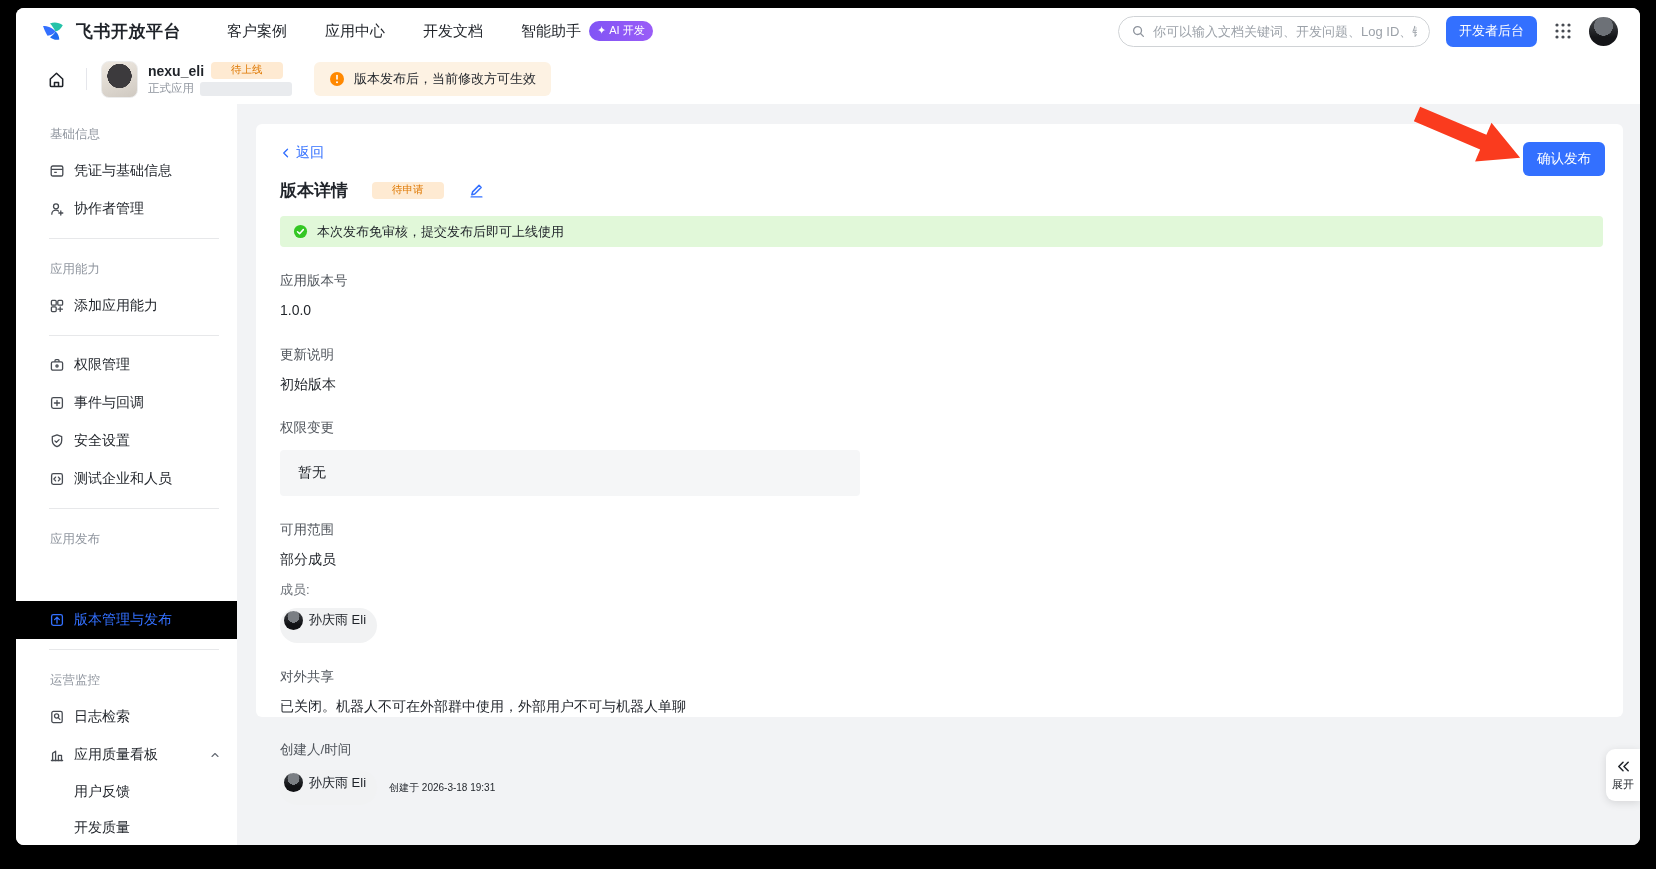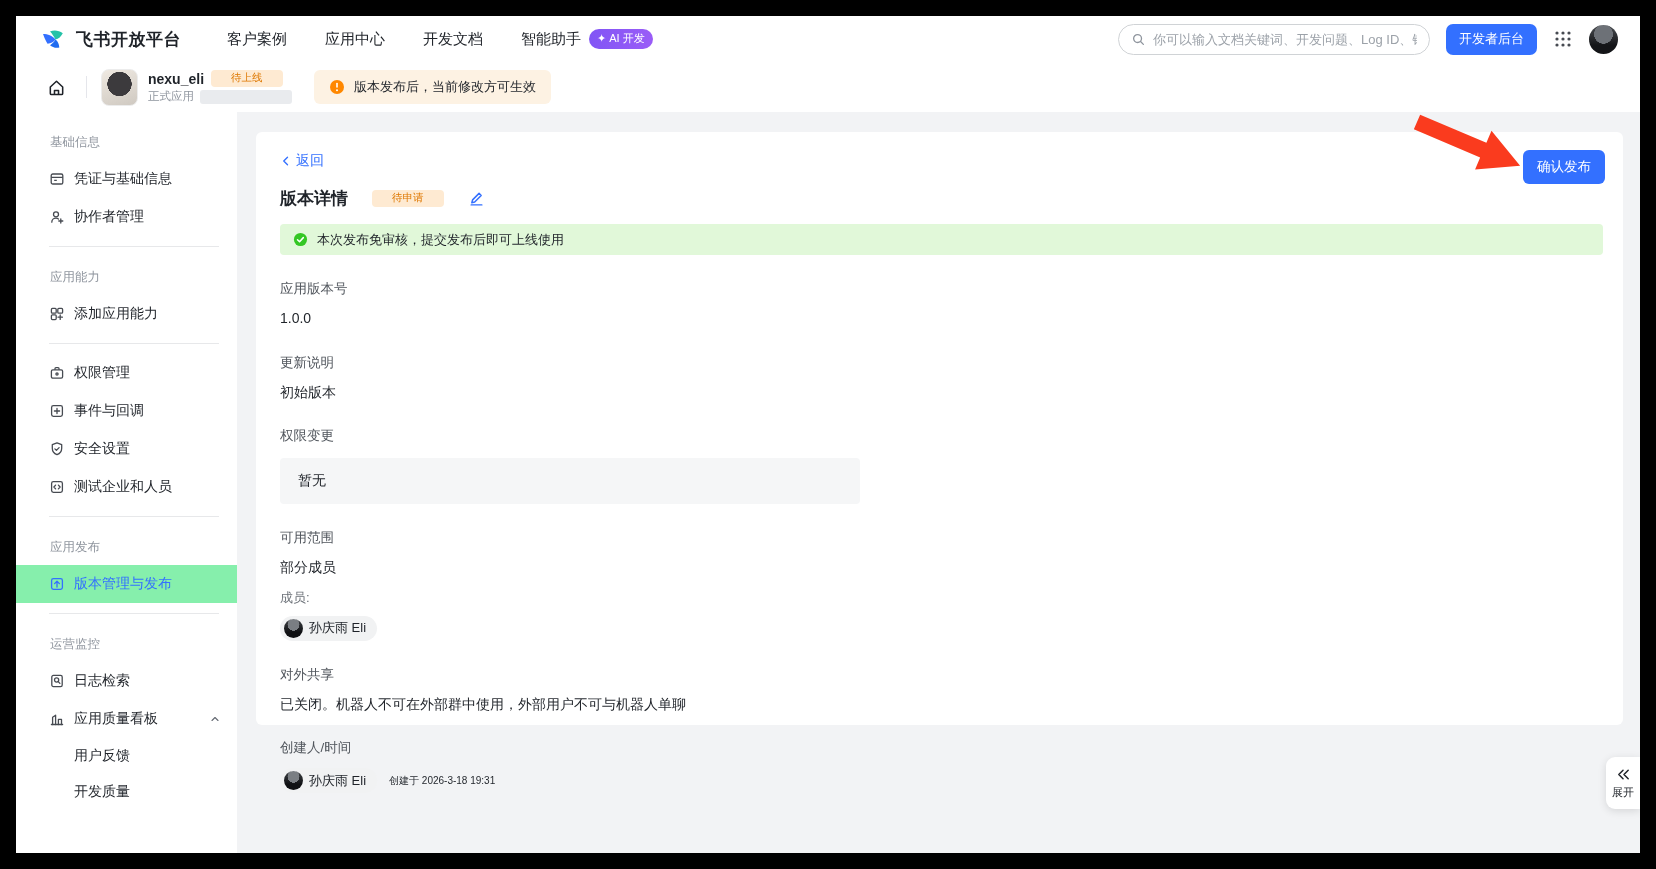--- a/index.html
+++ b/index.html
@@ -1,19 +1,19 @@
 <!DOCTYPE html>
 <html><head>
 <meta charset="utf-8">
 <style>
   * { box-sizing: border-box; margin: 0; padding: 0; }
   html,body { width:1656px; height:869px; background:#000; overflow:hidden;
     font-family:"Liberation Sans","DejaVu Sans",sans-serif; }
-  .page { position:absolute; left:16px; top:16px; width:1624px; height:837px;
-    background:#fff; border-radius:0; overflow:hidden; }
+  .page { position:absolute; left:16px; top:8px; width:1624px; height:837px;
+    background:#fff; border-radius:8px; overflow:hidden; }
 
   
   .topnav { height:46px; display:flex; align-items:center; padding:0 22px 0 24px; background:#fff; }
   .brand { display:flex; align-items:center; gap:9px; margin-right:46px; }
   .brand-name { font-size:17px; font-weight:bold; color:#1f2329; letter-spacing:.5px; }
   .nav-items { display:flex; align-items:center; gap:38px; }
   .nav-item { font-size:15px; color:#1f2329; font-weight:500; cursor:pointer; white-space:nowrap; }
   .nav-item.with-badge { display:flex; align-items:center; gap:8px; }
   .ai-badge { background:linear-gradient(90deg,#8155f5,#9a5cf7); color:#fff; font-size:11px;
     padding:2px 8px 3px; border-radius:10px; display:flex; align-items:center; gap:3px; }
@@ -50,21 +50,21 @@
     display:flex; align-items:center; gap:9px; padding:0 15px; }
   .warn-banner span { font-size:13px; color:#1f2329; }
 
   
   .content-row { display:flex; height:741px; }
   .sidebar { width:221px; background:#fff; padding-top:10px; flex-shrink:0; overflow:hidden; }
   .side-section-title { font-size:12.5px; color:#8f959e; padding:12px 16px 9px 34px; }
   .side-item { height:38px; display:flex; align-items:center; gap:9px; padding:0 16px 0 33px;
     font-size:14px; color:#1f2329; cursor:pointer; }
   .side-item .sicon { width:16px; height:16px; flex-shrink:0; display:flex; color:#474b52; }
-  .side-item.selected { background:#86efac; color:#3370ff; }
+  .side-item.selected { background:#000000; color:#3370ff;margin-top:44px; }
   .side-item.selected .sicon { color:#3370ff; }
   .side-item .grow { flex:1; }
   .side-sub-item { height:36px; display:flex; align-items:center; padding-left:58px;
     font-size:14px; color:#1f2329; cursor:pointer; }
   .side-div { height:1px; background:#e7e8ea; margin:10px 18px 10px 33px; }
 
   .main { flex:1; background:#f2f3f5; position:relative; padding:20px 17px 0 19px; }
   .card { background:#fff; border-radius:6px; height:593px; position:relative;
     padding:20px 20px 0 24px; }
 
@@ -78,21 +78,21 @@
   .success-banner span { font-size:13px; color:#1f2329; }
 
   .field { margin-top:25px; }
   .field-label { font-size:13.5px; color:#51565d; margin-bottom:11px; }
   .field-value { font-size:14px; color:#1f2329; line-height:1.4; }
   .perm-box { margin-top:13px; width:580px; height:46px; background:#f5f6f7; border-radius:4px;
     display:flex; align-items:center; padding-left:18px; font-size:14px; color:#1f2329; }
   .members-label { font-size:13px; color:#6b7077; margin-top:11px; }
   .chip-row { display:flex; align-items:center; gap:12px; margin-top:9px; }
   .member-chip { display:inline-flex; align-items:center; gap:6px; background:#f1f2f3;
-    border-radius:999px; padding:3px 11px 3px 4px; font-size:13px; color:#1f2329; }
+    border-radius:999px; padding:3px 11px 13px 4px; font-size:13px; color:#1f2329; }
   .chip-avatar { width:19px; height:19px; border-radius:50%;
     background:radial-gradient(circle at 50% 30%, #7a7e83 0 36%, transparent 37%),
                linear-gradient(180deg,#3f4246 0%,#101114 70%); }
   .created-text { font-size:10px; color:#1f2329; }
 
   .confirm-btn { position:absolute; top:18px; right:18px; background:#3370ff; color:#fff;
     border:none; height:34px; padding:0 14px; border-radius:6px; font-size:13.5px;
     font-family:inherit; cursor:pointer; z-index:3; }
   .red-arrow { position:absolute; top:-26px; right:68px; z-index:4; pointer-events:none; }
 

